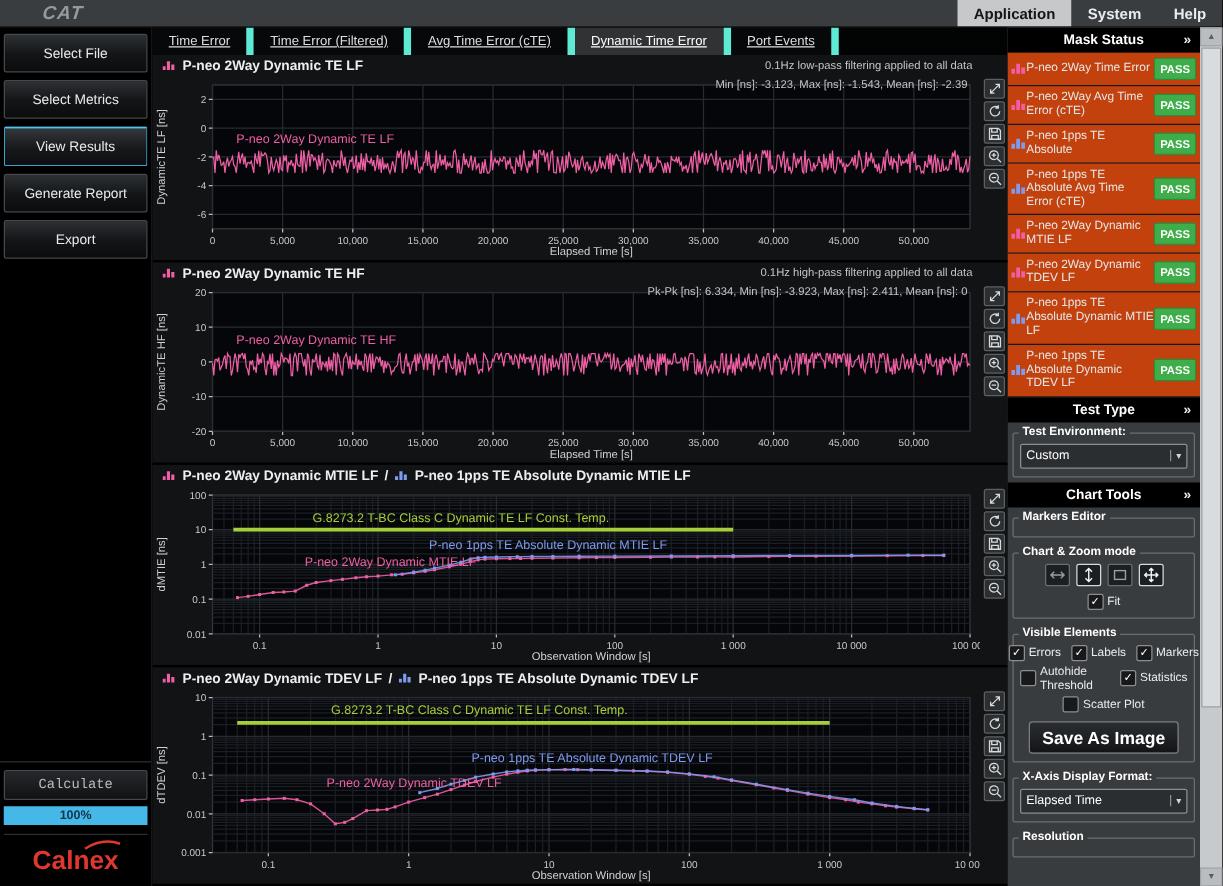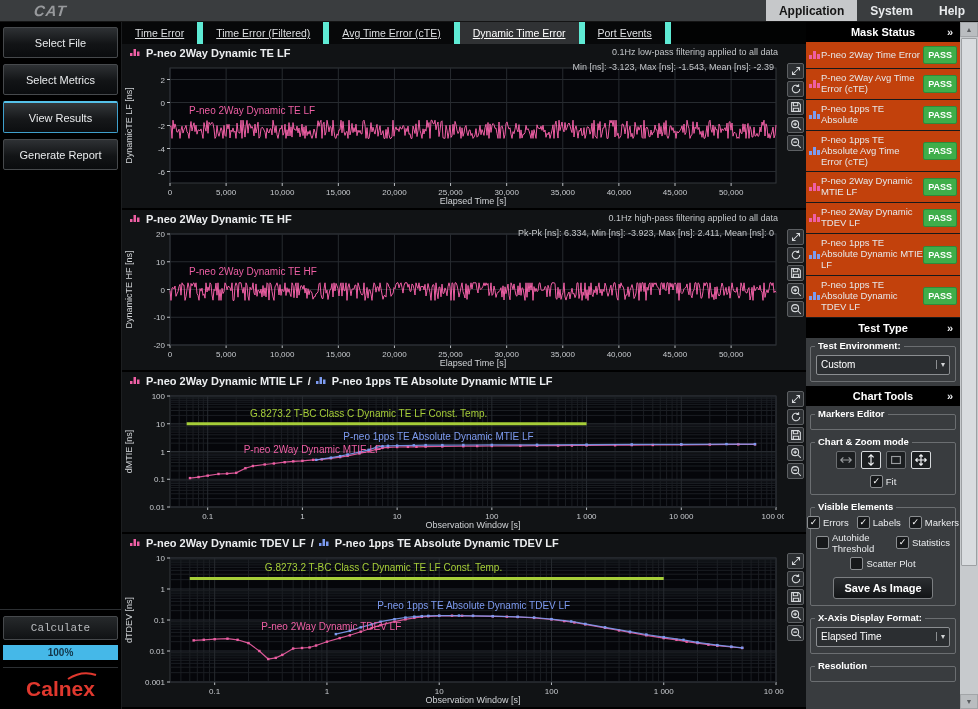--- a/index.html
+++ b/index.html
@@ -54,21 +54,21 @@
   .mk-btn{background:linear-gradient(#2b2e31,#141618);border:1px solid #7b7e81;border-radius:3px;color:#fff;font-size:10px;font-weight:bold;padding:4px 7px;cursor:pointer;}
   .zoom-row{display:flex;justify-content:center;gap:5px;}
   .zm-btn{width:20px;height:18px;background:#1c1f21;border:1px solid #6b6e71;border-radius:2px;display:flex;align-items:center;justify-content:center;cursor:pointer;padding:0;}
   .zm-btn.sel{border-color:#d6d9dc;}
   .fit-row{display:flex;justify-content:center;margin-top:6px;}
   .ck{display:flex;align-items:center;gap:3px;color:#eaecee;font-size:9.5px;}
   .box{width:11px;height:11px;background:#17191b;border:1px solid #8b8e91;border-radius:2px;color:#fff;font-size:9px;line-height:10px;text-align:center;cursor:pointer;flex-shrink:0;}
   .ck-grid{display:flex;flex-direction:column;gap:3px;align-items:center;}
   .ck-row{display:flex;gap:8px;justify-content:center;}
   .save-row{display:flex;justify-content:center;margin-top:7px;}
-  .save-btn{background:linear-gradient(#2b2e31,#121416);border:1px solid #7b7e81;border-radius:3px;color:#fff;font-size:11px;font-weight:bold;padding:4px 10px;cursor:pointer;}
+  .save-btn{background:linear-gradient(#2b2e31,#121416);border:1px solid #7b7e81;border-radius:3px;color:#fff;font-size:14px;font-weight:bold;padding:4px 10px;cursor:pointer;}
   
   .scroll{width:18px;background:#c7cacd;display:flex;flex-direction:column;flex-shrink:0;}
   .sb-btn{height:15px;background:#babdc0;border:1px solid #a2a5a8;box-sizing:border-box;display:flex;align-items:center;justify-content:center;color:#5a5d60;font-size:7px;cursor:pointer;}
   .sb-track{flex:1;position:relative;}
   .sb-thumb{position:absolute;top:1px;left:1px;right:1px;height:80%;background:#d9dcdf;border:1px solid #9da0a3;border-radius:1px;cursor:pointer;}
 </style>
 </head>
 <body>
 
 <div class="topbar">
@@ -80,20 +80,21 @@
   </div>
 </div>
 
 <div class="layout">
 
   <div class="left">
     <div class="side-btn">Select File</div>
     <div class="side-btn">Select Metrics</div>
     <div class="side-btn active">View Results</div>
     <div class="side-btn">Generate Report</div>
+    <div class="side-btn">Export</div>
     <div class="left-bottom">
       <div class="calc-btn">Calculate</div>
       <div class="progress">100%</div>
       <div class="brand-box">
         <span class="brand"><span>Calnex</span><svg width="30" height="8" viewBox="0 0 30 8">
               <path d="M1 7 Q15 -2 29 3" stroke="#e0382e" stroke-width="2" fill="none"></path>
             </svg></span>
       </div>
     </div>
   </div>

